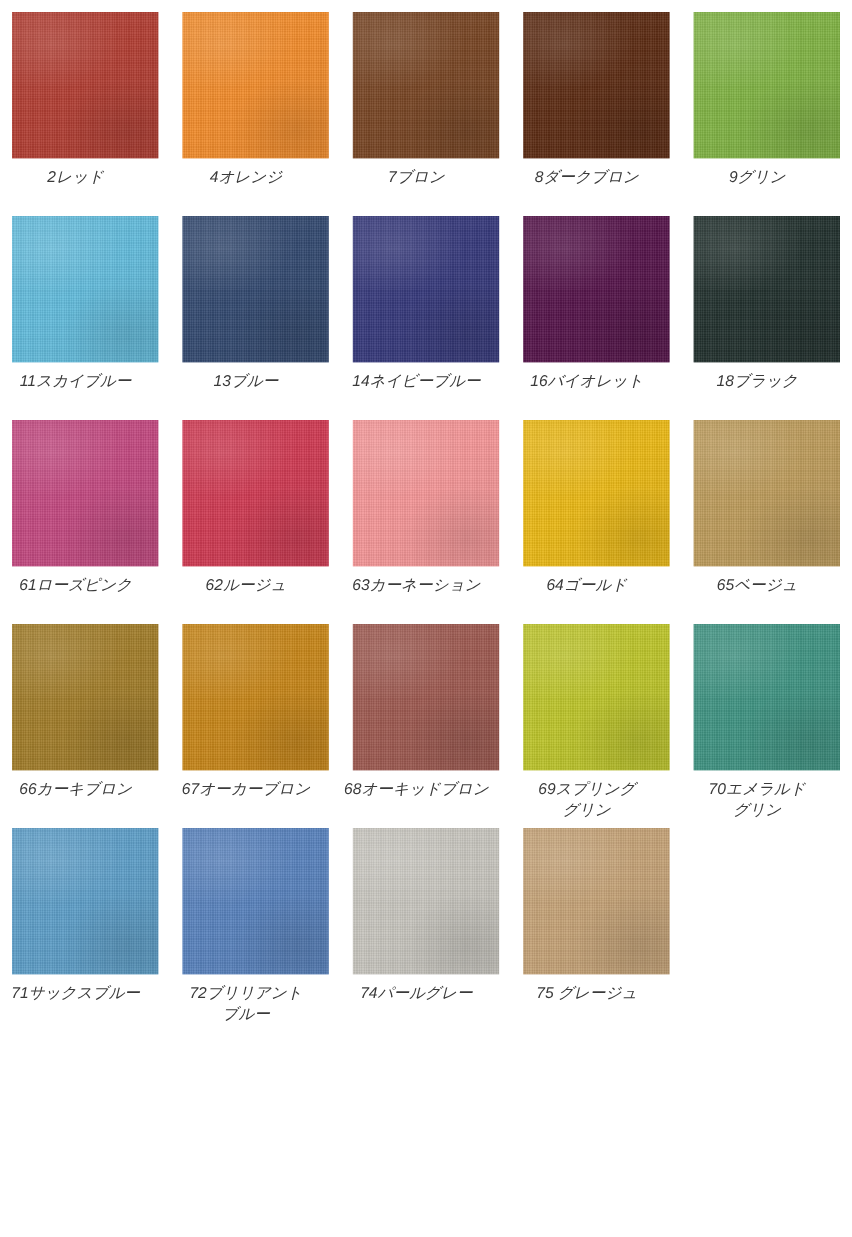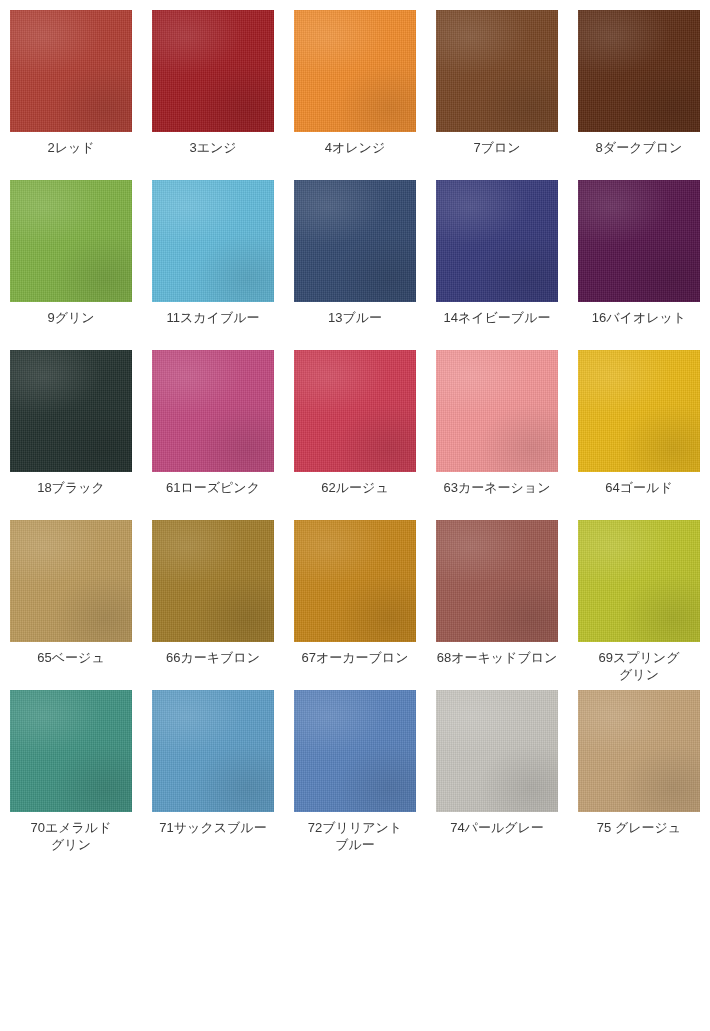--- a/index.html
+++ b/index.html
@@ -27,21 +27,22 @@
     grid-auto-rows: 170px;
     align-content: start;
     justify-content: start;
   }
 
   .swatch-cell {
     width: 122px;
     height: 170px;
     display: flex;
     flex-direction: column;
-    align-items: center;
+    align-items: flex-end;
+    font-style: italic;
   }
 
   .swatch-chip {
     width: 122px;
     height: 122px;
     flex: 0 0 122px;
     position: relative;
     overflow: hidden;
     background-color: #cccccc;
   }
@@ -88,24 +89,20 @@
     letter-spacing: 0px;
   }
 </style>
 </head>
 <body>
 
 <main id="swatch-grid" style="background-color: rgb(255, 255, 255);">
     <div class="swatch-cell">
       <div class="swatch-chip" style="background-color: rgb(176, 62, 51);"></div>
       <div class="swatch-label">2レッド</div>
-    </div>
-    <div class="swatch-cell">
-      <div class="swatch-chip" style="background-color: rgb(160, 28, 34);"></div>
-      <div class="swatch-label">3エンジ</div>
     </div>
     <div class="swatch-cell">
       <div class="swatch-chip" style="background-color: rgb(239, 139, 44);"></div>
       <div class="swatch-label">4オレンジ</div>
     </div>
     <div class="swatch-cell">
       <div class="swatch-chip" style="background-color: rgb(119, 69, 36);"></div>
       <div class="swatch-label">7ブロン</div>
     </div>
     <div class="swatch-cell">

